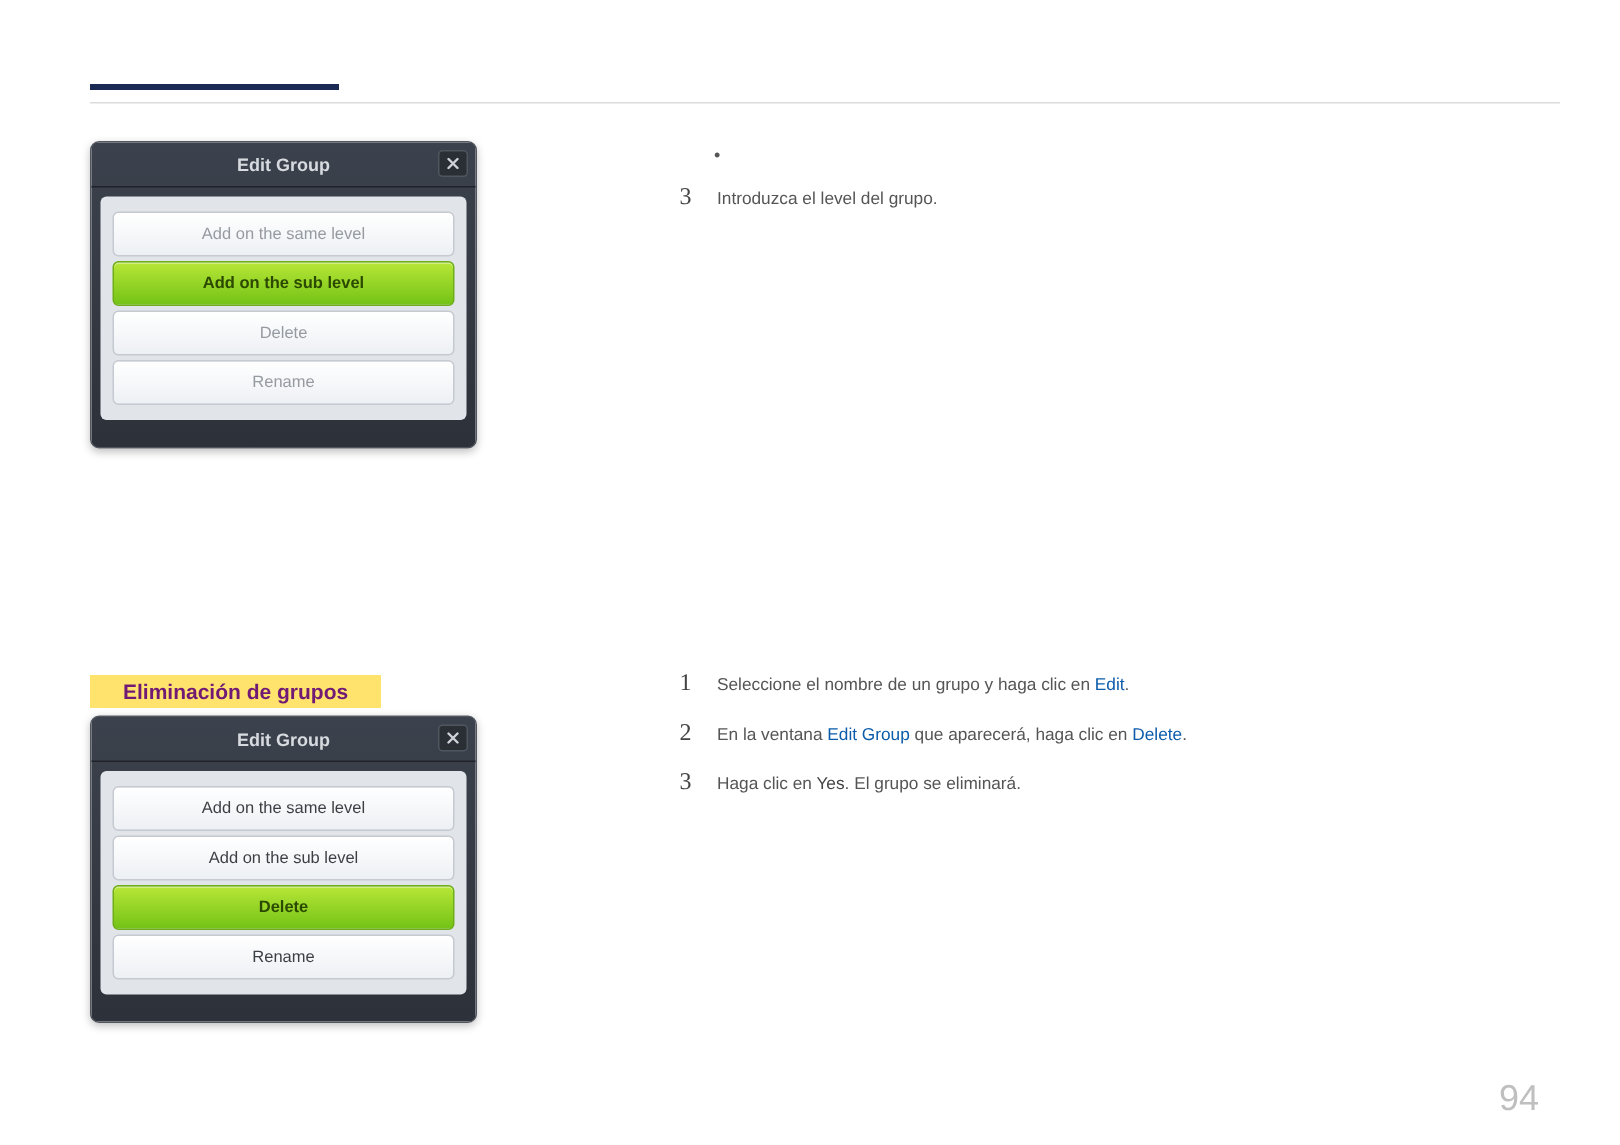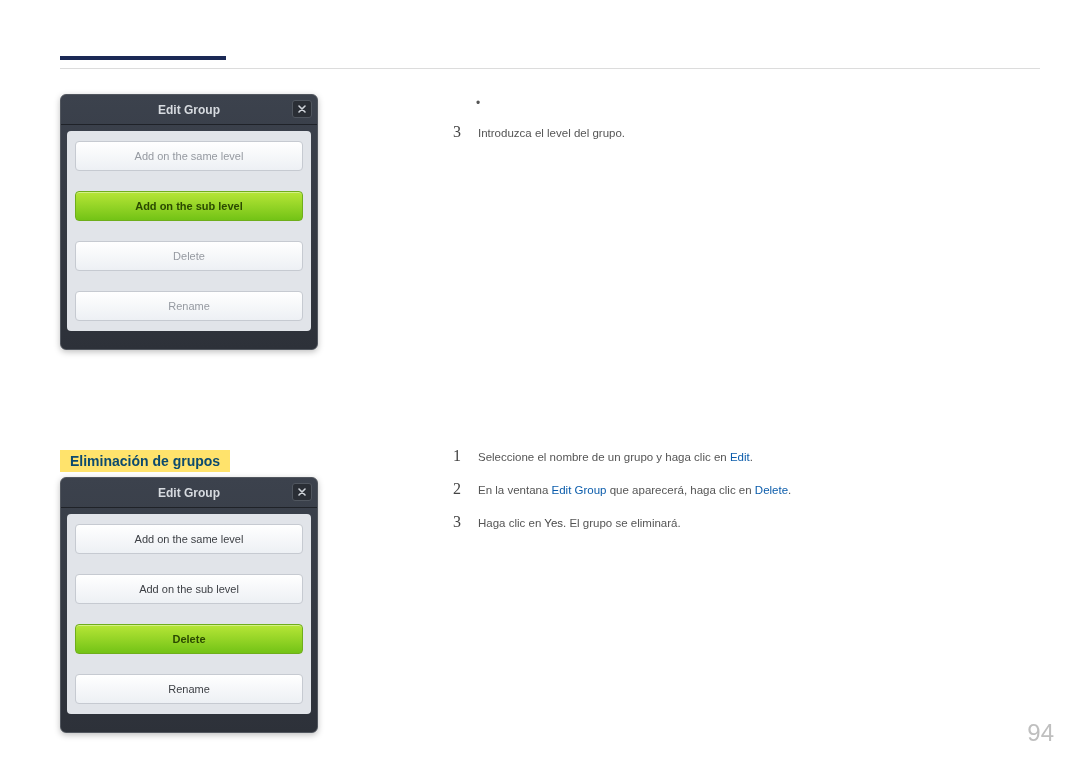--- a/index.html
+++ b/index.html
@@ -23,21 +23,21 @@
     position: absolute;
     top: 68px;
     left: 60px;
     right: 40px;
     height: 1px;
     background: #dcdcdc;
   }
   .page-num {
     position: absolute;
     bottom: 16px;
-    right: 26px;
+    right: 54px;
     font-size: 24px;
     color: #bfbfbf;
     font-weight: 300;
   }
   
   .dialog {
     position: absolute;
     width: 258px;
     background: linear-gradient(#3c424d, #2d3139);
     border: 1px solid #52575f;
@@ -74,21 +74,21 @@
     justify-content:center;
   }
   .dlg-close svg { display:block; }
   .dlg-body {
     background: #e1e4e9;
     margin: 6px;
     border-radius: 4px;
     padding: 10px 8px;
     display:flex;
     flex-direction:column;
-    gap: 20px;
+    gap: 3px;
   }
   .opt {
     height: 30px;
     border-radius: 4px;
     display:flex;
     align-items:center;
     justify-content:center;
     font-size: 11px;
     border: 1px solid #c6cad1;
     background: linear-gradient(#ffffff,#edf0f4);
@@ -142,24 +142,24 @@
   }
   .step-text { line-height: 16px; padding-top:1px; }
   .step-text .boldblue { color:#0b5cab; font-weight:normal; }
   .step-text .bold { font-weight:normal; color:#444; }
   
   .section-heading {
     position: absolute;
     top: 450px;
     left: 60px;
     background: #ffe36c;
-    color: #0c4a6e;
+    color: #701a75;
     font-size: 14px;
     font-weight: bold;
-    padding: 3px 10px;
+    padding: 3px 22px;
   }
   .steps-block2 {
     position:absolute;
     left:450px;
     top:448px;
     right:50px;
   }
 </style>
 </head>
 <body>

